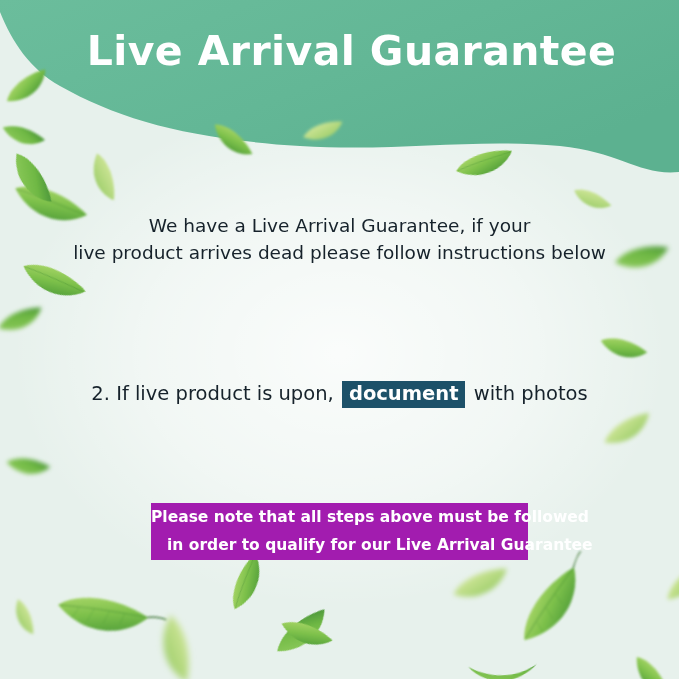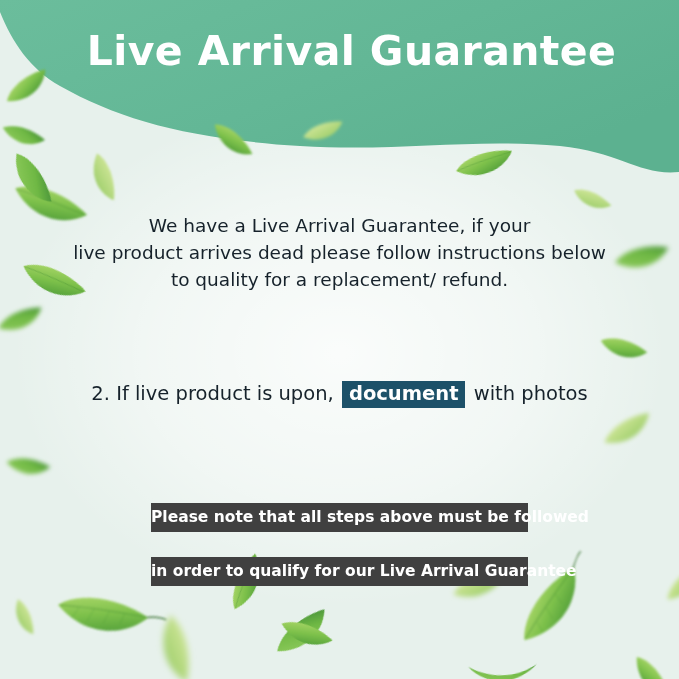--- a/index.html
+++ b/index.html
@@ -111,32 +111,32 @@
     padding: 2px 7px 3px 7px;
     margin: 0 2px;
     line-height: 22px;
     vertical-align: baseline;
   }
 
   .note-bar {
     position: absolute;
     left: 151px;
     width: 377px;
-    background: #404040;
+    background: #a21caf;
     color: #ffffff;
     font-size: 15.5px;
     font-weight: bold;
     text-align: center;
     font-family: "DejaVu Sans", sans-serif;
     white-space: nowrap;
     box-sizing: border-box;
     padding: 5px 0 6px 0;
   }
   #note-1 { top: 503px; }
-  #note-2 { top: 557px; }
+  #note-2 { top: 531px; padding-left: 16px; }
 </style>
 </head>
 <body>
 
 <div id="poster">
 
   <div id="bg-sheen"></div>
 
   <div id="header-band">
     <svg width="679" height="200" viewBox="0 0 679 200" xmlns="http://www.w3.org/2000/svg">
@@ -296,21 +296,20 @@
         <use href="#leafShape" width="100" height="44" fill="url(#lg3)"></use>
       </g>
     </svg>
   </div>
 
   <div id="content">
 
     <div id="intro">
       <span class="line">We have a Live Arrival Guarantee, if your</span>
       <span class="line">live product arrives dead please follow instructions below</span>
-      <span class="line">to quality for a replacement/ refund.</span>
     </div>
 
 
     <div class="step" id="step-2">
       <span class="step-num">2.</span>
       <span class="step-rest">If live product is upon,</span>
       <span class="hl">document</span>
       <span class="step-rest">with photos</span>
     </div>
 

